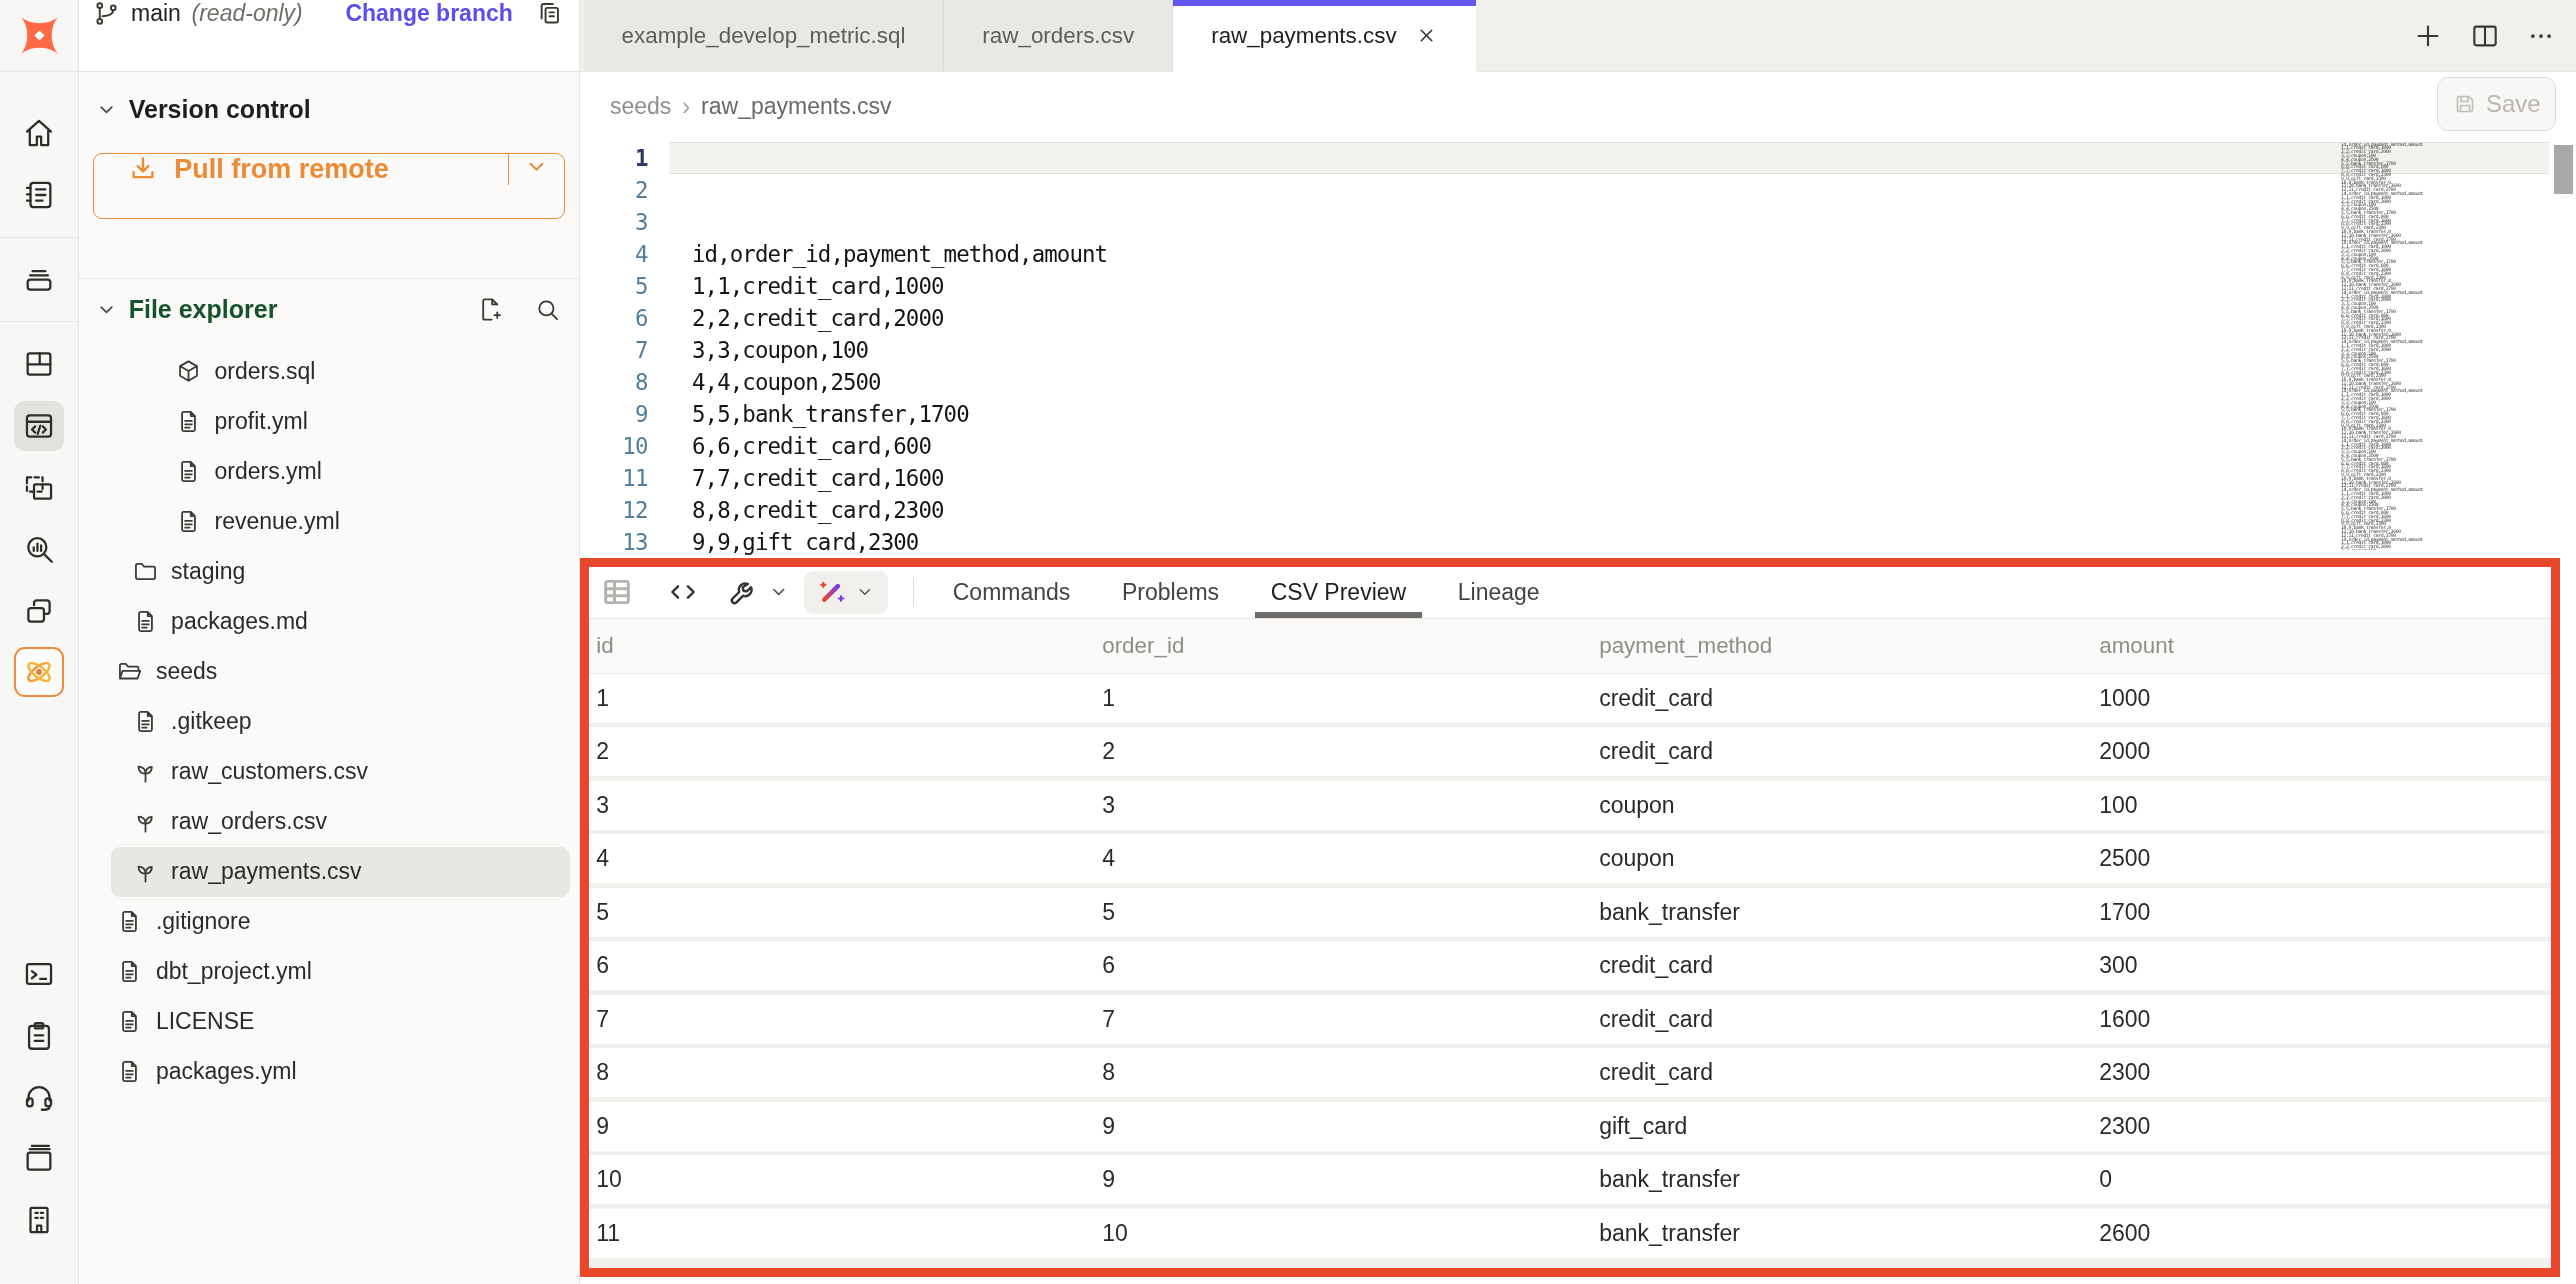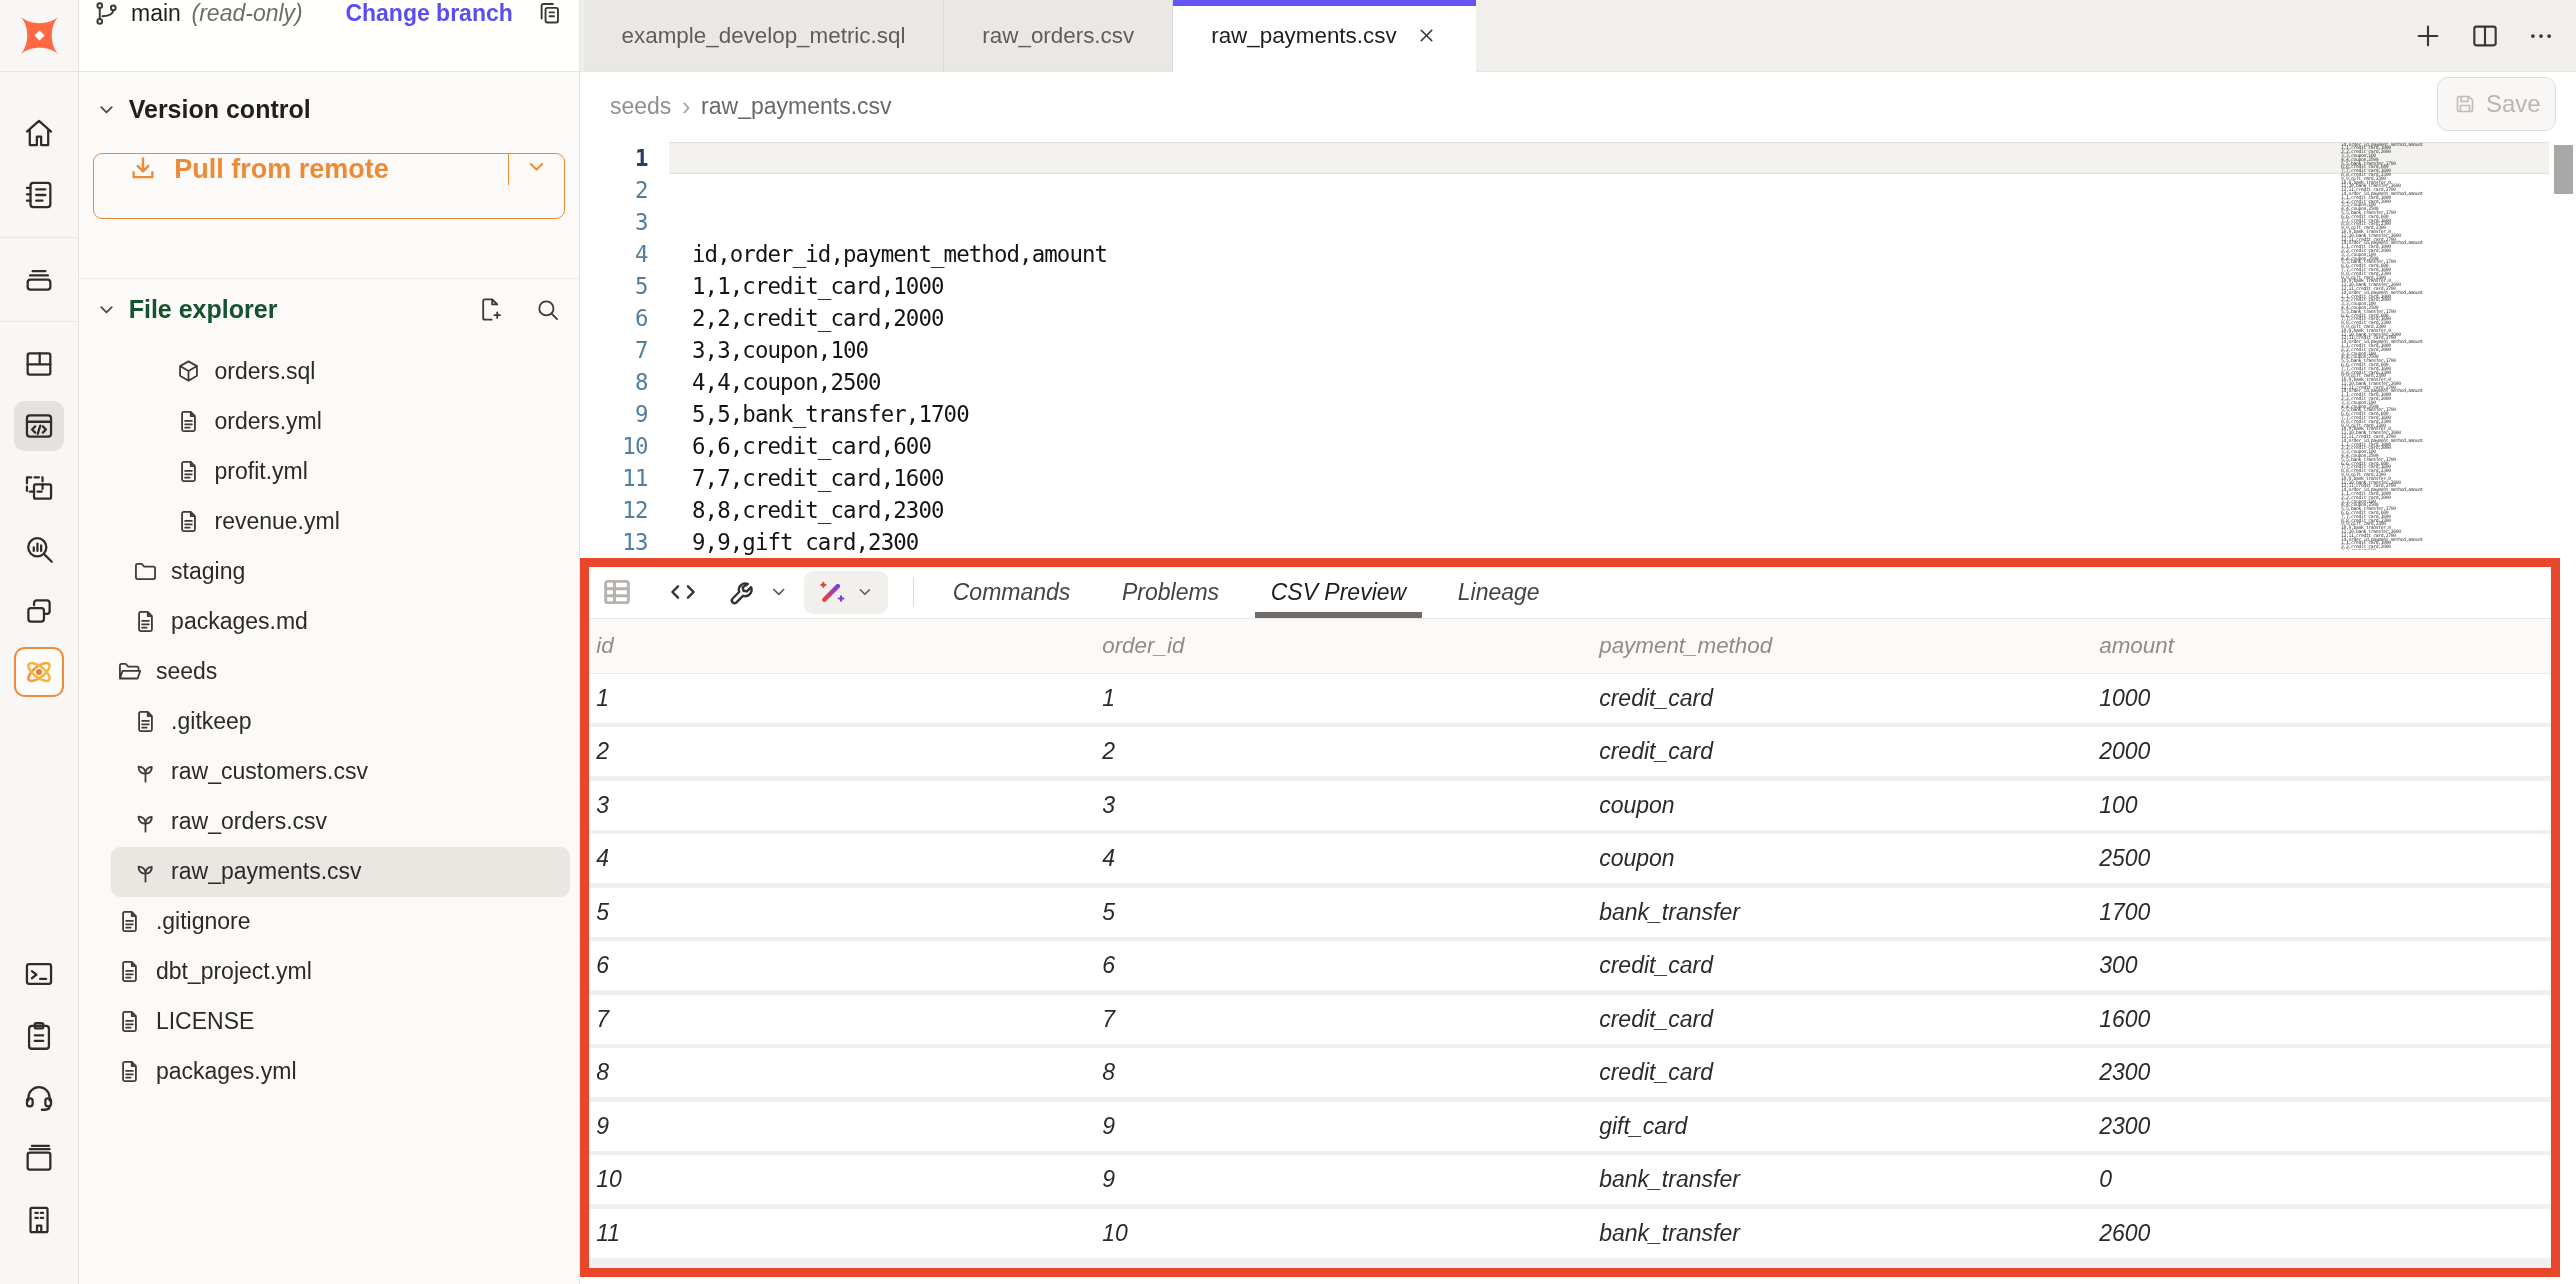--- a/index.html
+++ b/index.html
@@ -83,21 +83,21 @@
   .code-area { flex:1; position:relative; padding-top:1.8px; padding-left:23px; color:#141414; white-space:pre; overflow:hidden; }
   .cur-line { position:absolute; left:0; right:27px; top:1.8px; height:32px; background:#f3f2ef;
     border-top:0.9px solid #e1dfdc; border-bottom:0.9px solid #e1dfdc; z-index:0; }
   .code-area .cline { position:relative; z-index:1; }
   .minimap { position:absolute; top:2.7px; right:27px; width:208px; height:407px; overflow:hidden;
     font-family:"DejaVu Sans Mono", monospace; font-size:4.8px; line-height:3.8px; letter-spacing:-0.4px;
     color:#3c3c3c; white-space:pre; z-index:2; }
   .vthumb { position:absolute; top:5.4px; right:2.7px; width:19px; height:49px; background:#a9a8a6; z-index:3; }
 
   
-  .bottom-wrap { flex:1; position:relative;font-style:italic; }
+  .bottom-wrap { flex:1; position:relative; }
   .red-box { position:absolute; left:0; top:2.7px; right:16px; height:719px;
     border:9.8px solid #e8472c; background:#fff; display:flex; flex-direction:column; overflow:hidden; }
   .ptoolbar { height:52px; flex:0 0 auto; display:flex; align-items:center; padding-left:10.7px;
     border-bottom:0.9px solid #e9e7e4; }
   .ptool { display:flex; align-items:center; cursor:pointer; }
   .ptool svg { width:34px; height:34px; }
   .ticon-table { color:#b6b3af; }
   .ticon-dark { color:#343330; }
   .tool-gap-a { width:32px; } .tool-gap-b { width:27px; } .tool-gap-c { width:14.3px; }
   .chev-sm { display:flex; color:#5a5854; margin-left:7.2px; }
@@ -342,29 +342,29 @@
               </svg>
             </span>
             <span>orders.sql</span>
           </div>
           <div class="fitem ind2">
             <span class="ficon">
               <svg viewBox="0 0 24 24" fill="none" stroke="currentColor" stroke-width="1.6" stroke-linecap="round" stroke-linejoin="round">
                 <path d="M14 3.5H7.7A1.4 1.4 0 0 0 6.3 4.9v14.2a1.4 1.4 0 0 0 1.4 1.4h8.6a1.4 1.4 0 0 0 1.4-1.4V7.2Z M14 3.5V7.2h3.7 M9 11.5h6 M9 14.5h6 M9 17.5h4"></path>
               </svg>
             </span>
+            <span>profit.yml</span>
+          </div>
+          <div class="fitem ind2">
+            <span class="ficon">
+              <svg viewBox="0 0 24 24" fill="none" stroke="currentColor" stroke-width="1.6" stroke-linecap="round" stroke-linejoin="round">
+                <path d="M14 3.5H7.7A1.4 1.4 0 0 0 6.3 4.9v14.2a1.4 1.4 0 0 0 1.4 1.4h8.6a1.4 1.4 0 0 0 1.4-1.4V7.2Z M14 3.5V7.2h3.7 M9 11.5h6 M9 14.5h6 M9 17.5h4"></path>
+              </svg>
+            </span>
             <span>orders.yml</span>
-          </div>
-          <div class="fitem ind2">
-            <span class="ficon">
-              <svg viewBox="0 0 24 24" fill="none" stroke="currentColor" stroke-width="1.6" stroke-linecap="round" stroke-linejoin="round">
-                <path d="M14 3.5H7.7A1.4 1.4 0 0 0 6.3 4.9v14.2a1.4 1.4 0 0 0 1.4 1.4h8.6a1.4 1.4 0 0 0 1.4-1.4V7.2Z M14 3.5V7.2h3.7 M9 11.5h6 M9 14.5h6 M9 17.5h4"></path>
-              </svg>
-            </span>
-            <span>profit.yml</span>
           </div>
           <div class="fitem ind2">
             <span class="ficon">
               <svg viewBox="0 0 24 24" fill="none" stroke="currentColor" stroke-width="1.6" stroke-linecap="round" stroke-linejoin="round">
                 <path d="M14 3.5H7.7A1.4 1.4 0 0 0 6.3 4.9v14.2a1.4 1.4 0 0 0 1.4 1.4h8.6a1.4 1.4 0 0 0 1.4-1.4V7.2Z M14 3.5V7.2h3.7 M9 11.5h6 M9 14.5h6 M9 17.5h4"></path>
               </svg>
             </span>
             <span>revenue.yml</span>
           </div>
           <div class="fitem ind1">

